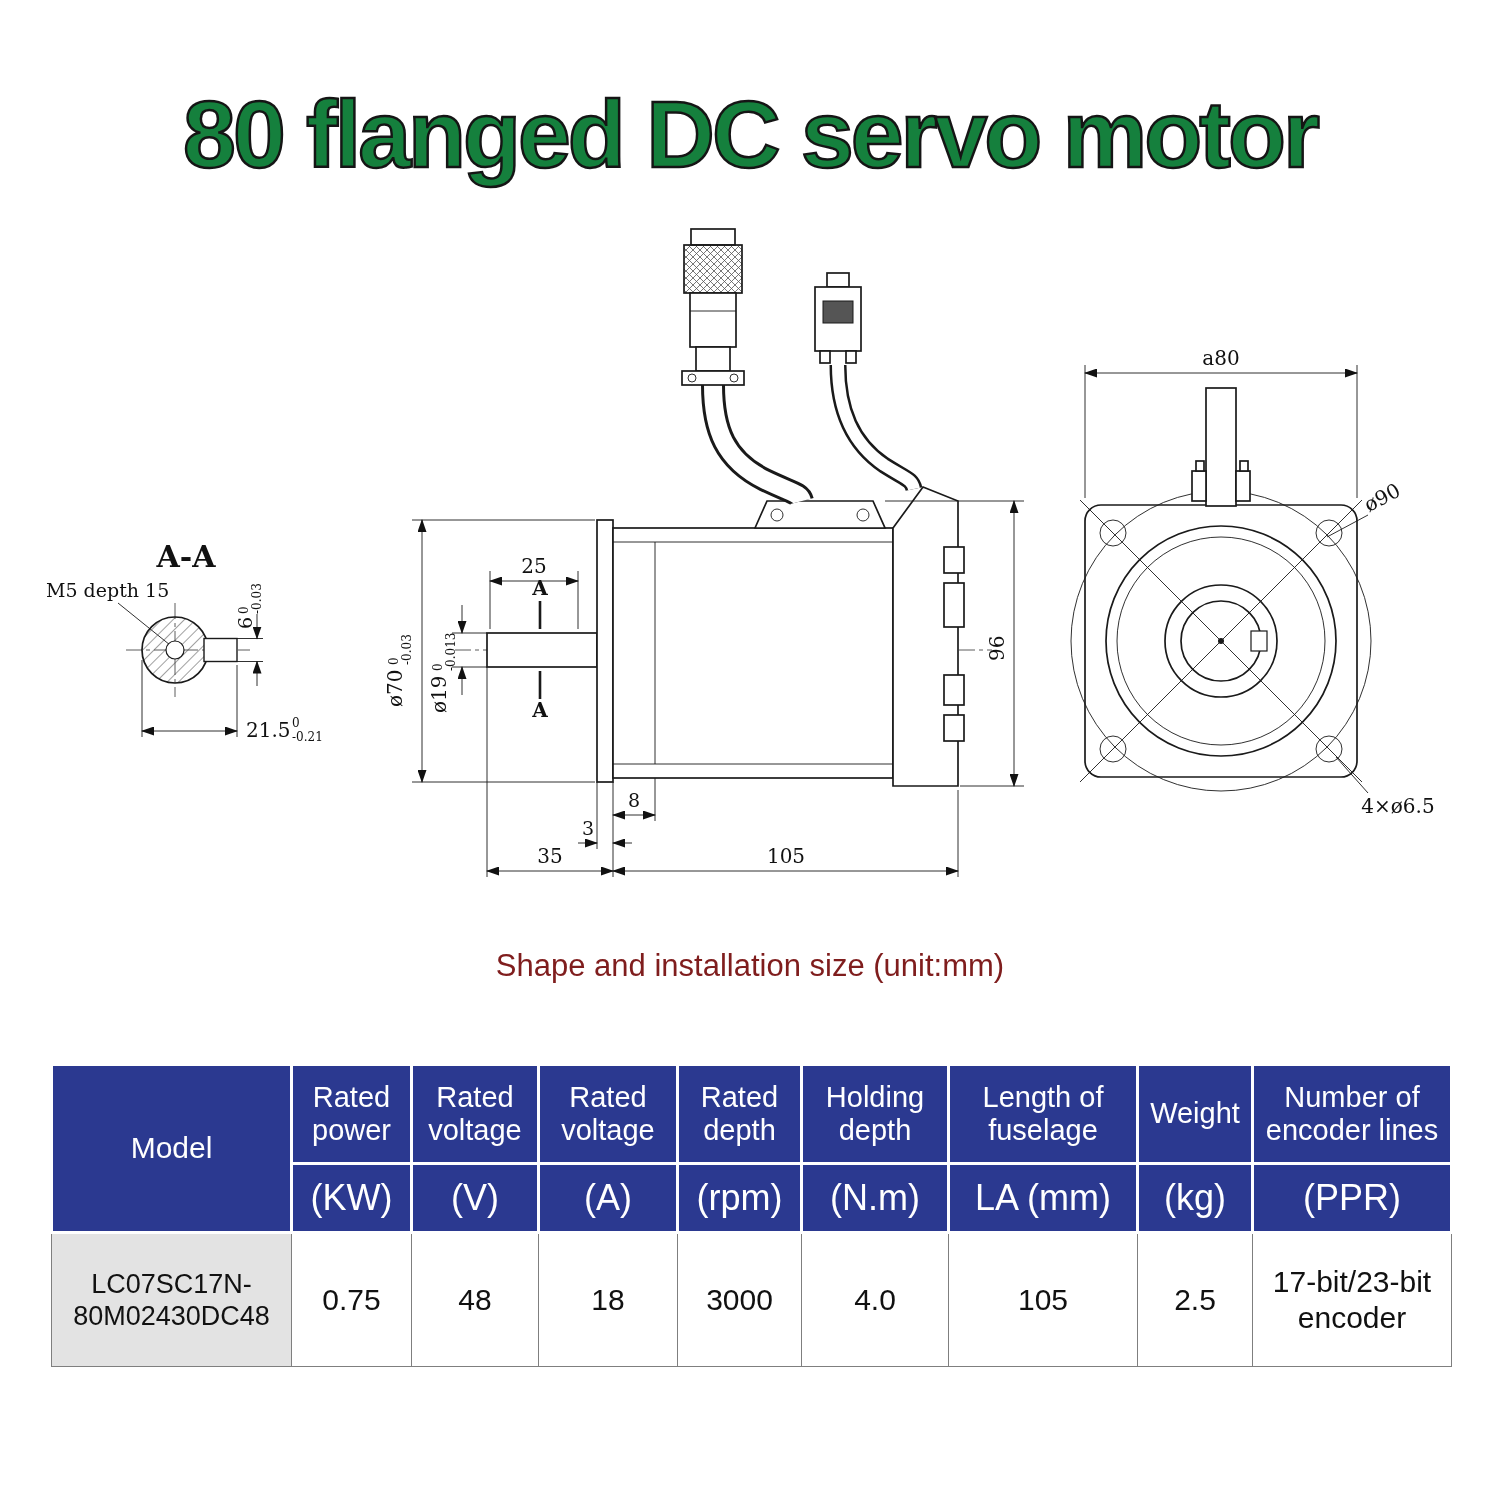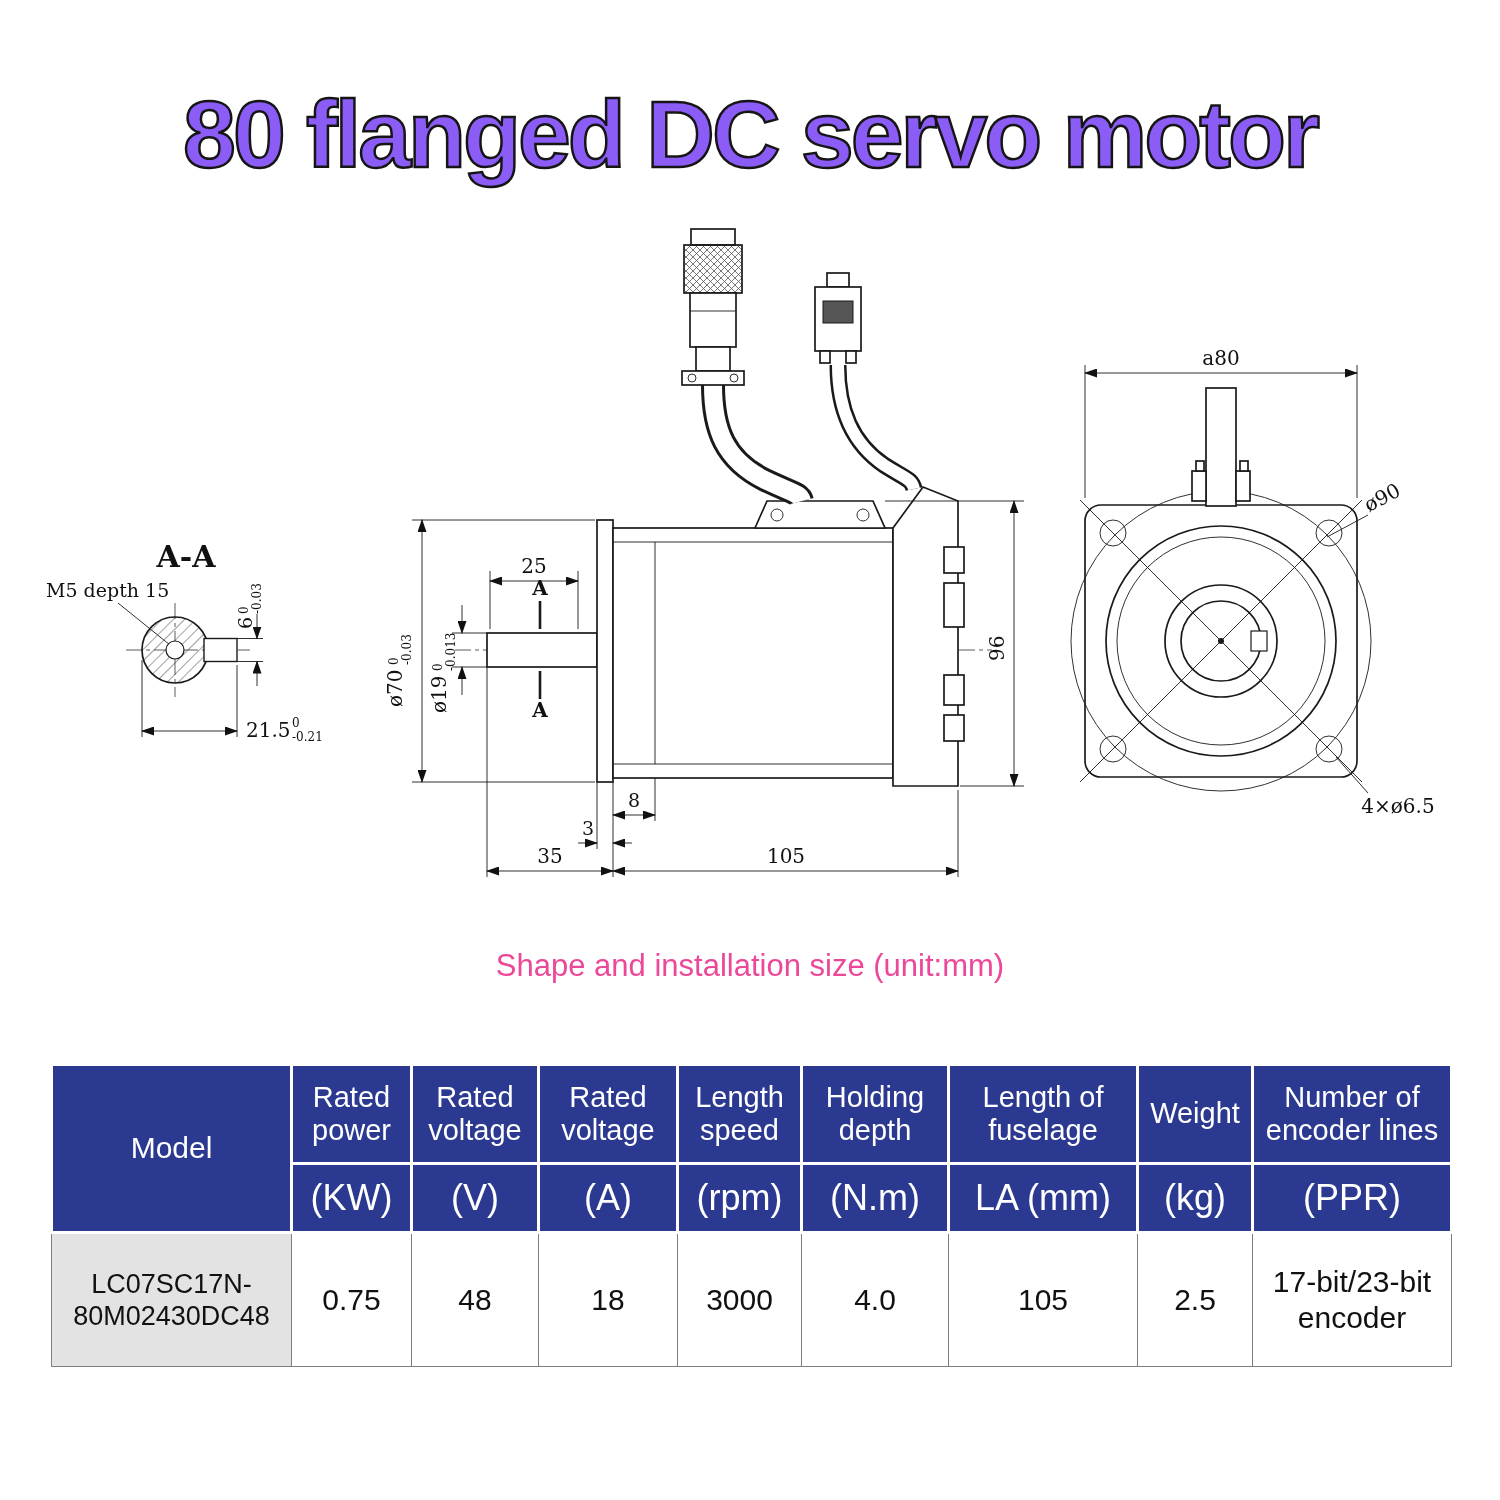--- a/index.html
+++ b/index.html
@@ -3,26 +3,26 @@
 <meta charset="utf-8">
 <style>
   html,body { margin:0; padding:0; background:#fff; }
   .page {
     position:relative; width:1500px; height:1500px; background:#fff;
     font-family:"Liberation Sans", sans-serif; color:#111; overflow:hidden;
   }
   .title {
     position:absolute; top:80px; left:0; width:100%;
     text-align:center; font-size:95px; font-weight:700; letter-spacing:-3px;
-    color:#8b5cf6; -webkit-text-stroke:2.5px #151515;
+    color:#15803d; -webkit-text-stroke:2.5px #151515;
   }
   .drawing-wrap { position:absolute; top:215px; left:0; width:1500px; height:720px; }
   .caption {
     position:absolute; top:948px; left:0; width:100%;
-    text-align:center; font-size:31px; color:#ec4899;
+    text-align:center; font-size:31px; color:#7f1d1d;
   }
   
   svg text { font-family:"DejaVu Serif", serif; fill:#111; }
   .obj   { fill:#fff; stroke:#1a1a1a; stroke-width:1.7; }
   .objn  { fill:none; stroke:#1a1a1a; stroke-width:1.7; }
   .thin  { fill:none; stroke:#1a1a1a; stroke-width:0.9; }
   .xline { stroke:#1a1a1a; stroke-width:0.9; fill:none; }
   .cline { stroke:#333; stroke-width:0.8; fill:none; stroke-dasharray:16 4 4 4; }
   .dimt  { font-size:20px; }
   .dims  { font-size:19px; }
@@ -259,21 +259,21 @@
           <col style="width:189px">
           <col style="width:115px">
           <col style="width:199px">
       </colgroup>
       <thead>
         <tr class="h1">
           <th rowspan="2" class="model-h">Model</th>
           <th>Rated power</th>
           <th>Rated voltage</th>
           <th>Rated voltage</th>
-          <th>Length speed</th>
+          <th>Rated depth</th>
           <th>Holding depth</th>
           <th>Length of fuselage</th>
           <th>Weight</th>
           <th>Number of encoder lines</th>
         </tr>
         <tr class="h2">
           <th>(KW)</th>
           <th>(V)</th>
           <th>(A)</th>
           <th>(rpm)</th>

